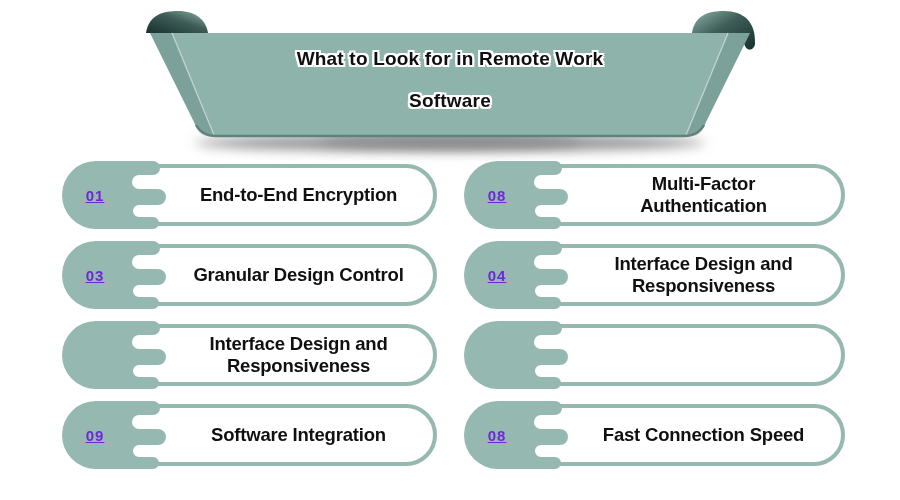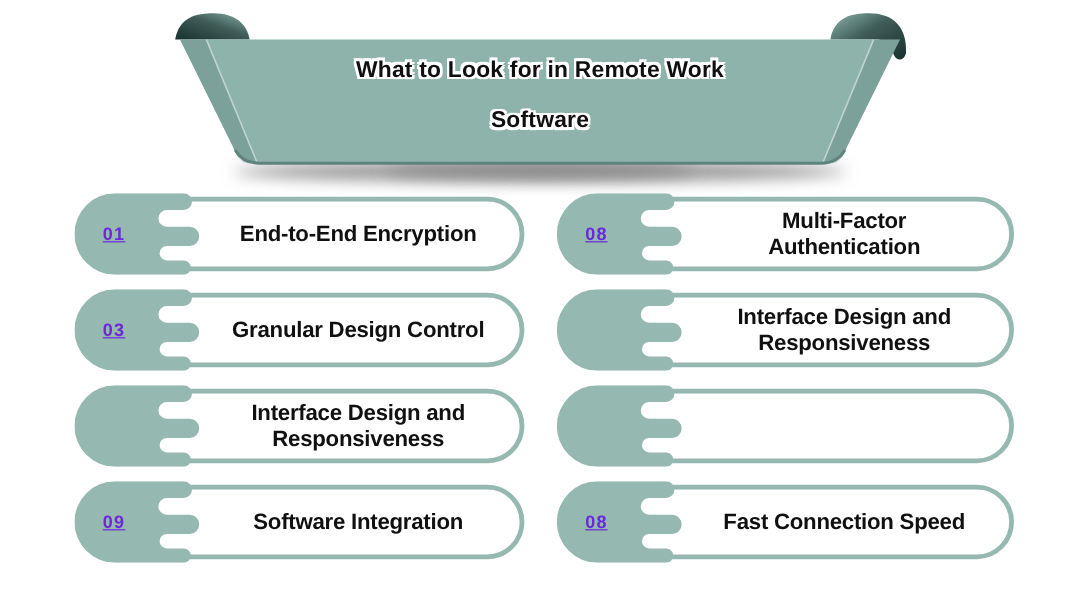--- a/index.html
+++ b/index.html
@@ -118,20 +118,21 @@
     </svg>
     <span class="num">03</span>
     <div class="label">Granular Design Control</div>
   </div>
 
   <div class="item">
     <div class="pill"></div>
     <svg class="badge" width="110" height="68" viewBox="0 0 110 68" aria-hidden="true">
       <path fill="#95b8b0" d="M34 0 L91 0 A7 7 0 0 1 98 7 A7 7 0 0 1 91 14 L77 14 A7 7 0 0 0 70 21 A7 7 0 0 0 77 28 L96 28 A8 8 0 0 1 104 36 A8 8 0 0 1 96 44 L77 44 A6 6 0 0 0 71 50 A6 6 0 0 0 77 56 L91 56 A6 6 0 0 1 97 62 A6 6 0 0 1 91 68 L34 68 A34 34 0 0 1 34 0 Z"></path>
     </svg>
+    <span class="num">04</span>
     <div class="label">Interface Design and
 Responsiveness</div>
   </div>
 
   <div class="item">
     <div class="pill"></div>
     <svg class="badge" width="110" height="68" viewBox="0 0 110 68" aria-hidden="true">
       <path fill="#95b8b0" d="M34 0 L91 0 A7 7 0 0 1 98 7 A7 7 0 0 1 91 14 L77 14 A7 7 0 0 0 70 21 A7 7 0 0 0 77 28 L96 28 A8 8 0 0 1 104 36 A8 8 0 0 1 96 44 L77 44 A6 6 0 0 0 71 50 A6 6 0 0 0 77 56 L91 56 A6 6 0 0 1 97 62 A6 6 0 0 1 91 68 L34 68 A34 34 0 0 1 34 0 Z"></path>
     </svg>
     <div class="label">Interface Design and

